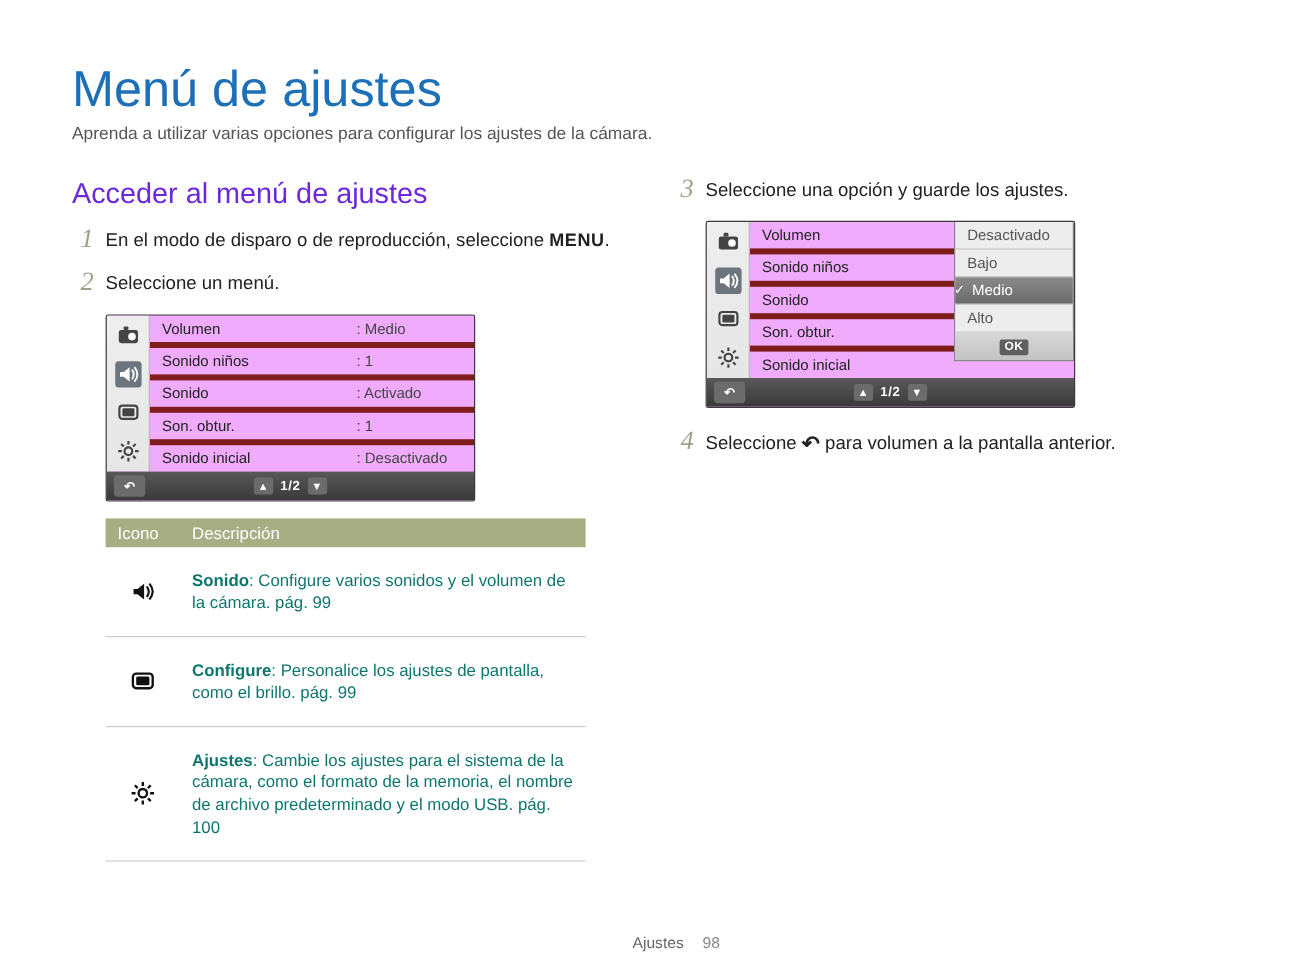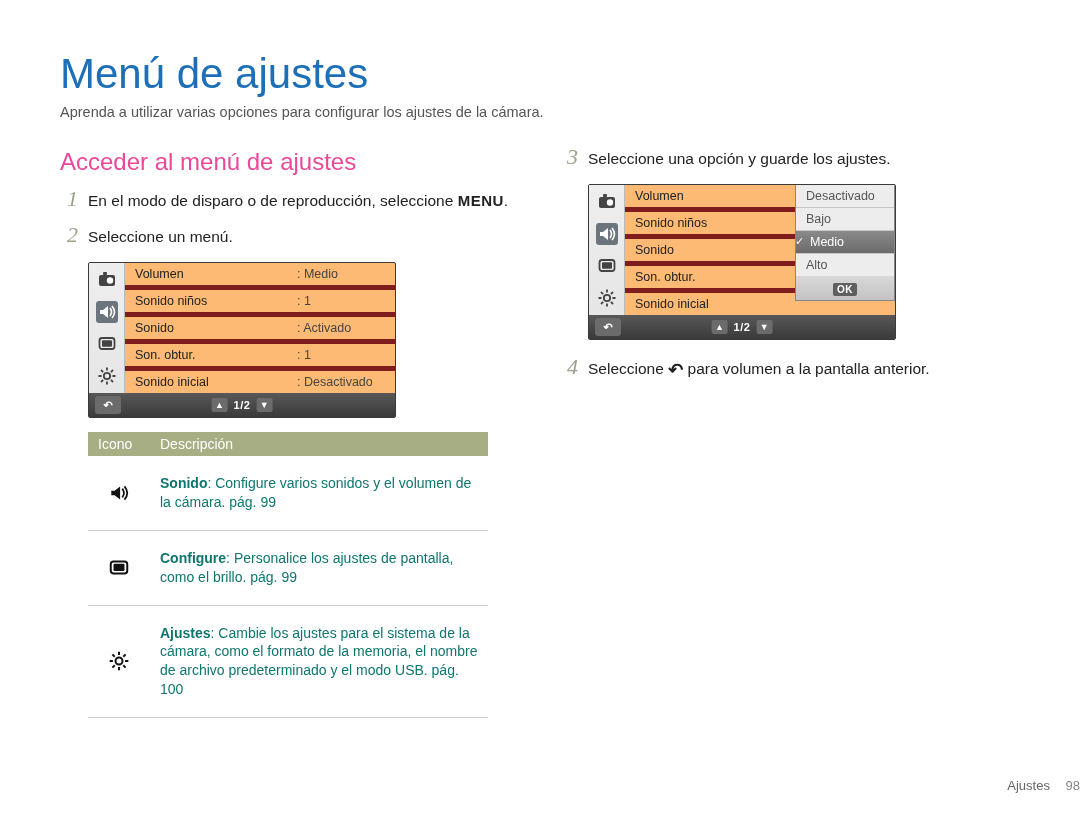--- a/index.html
+++ b/index.html
@@ -34,21 +34,21 @@
   }
   .col {
     flex: 1;
     min-width: 0;
   }
   h2.section {
     font-family: "Arial Narrow", Arial, sans-serif;
     font-stretch: condensed;
     font-weight: 400;
     font-size: 24px;
-    color: #ec4899;
+    color: #6d28d9;
     margin: 0 0 14px 0;
   }
   .step {
     display: flex;
     align-items: flex-start;
     gap: 10px;
     margin-bottom: 14px;
   }
   .step-num {
     font-family: Georgia, "Times New Roman", serif;
@@ -75,21 +75,21 @@
   }
   .back-glyph {
     font-weight: 700;
     font-size: 18px;
     vertical-align: -2px;
   }
 
   
   .lcd {
     width: 308px;
-    background: #fdba74;
+    background: #f0abfc;
     border: 1.5px solid #3a3a3a;
     border-radius: 2px;
     margin: 4px 0 14px 28px;
     overflow: hidden;
     position: relative;
   }
   .lcd-body {
     display: flex;
   }
   .lcd-iconcol {
@@ -216,21 +216,21 @@
     line-height: 1.35;
   }
   .legend td.ic-cell { text-align: center; width: 62px; }
   .legend td.ic-cell svg { vertical-align: middle; }
   .legend b { font-weight: 700; }
 
   .footer {
     position: absolute;
     bottom: 22px;
     left: 0; right: 0;
-    text-align: right;
+    text-align: center;
     font-size: 13px;
     color: #666;
     padding-left: 47px;
   }
   .footer .pg { margin-left: 6px; color: #888; }
 </style>
 </head>
 <body>
 
 <svg width="0" height="0" style="position:absolute">

